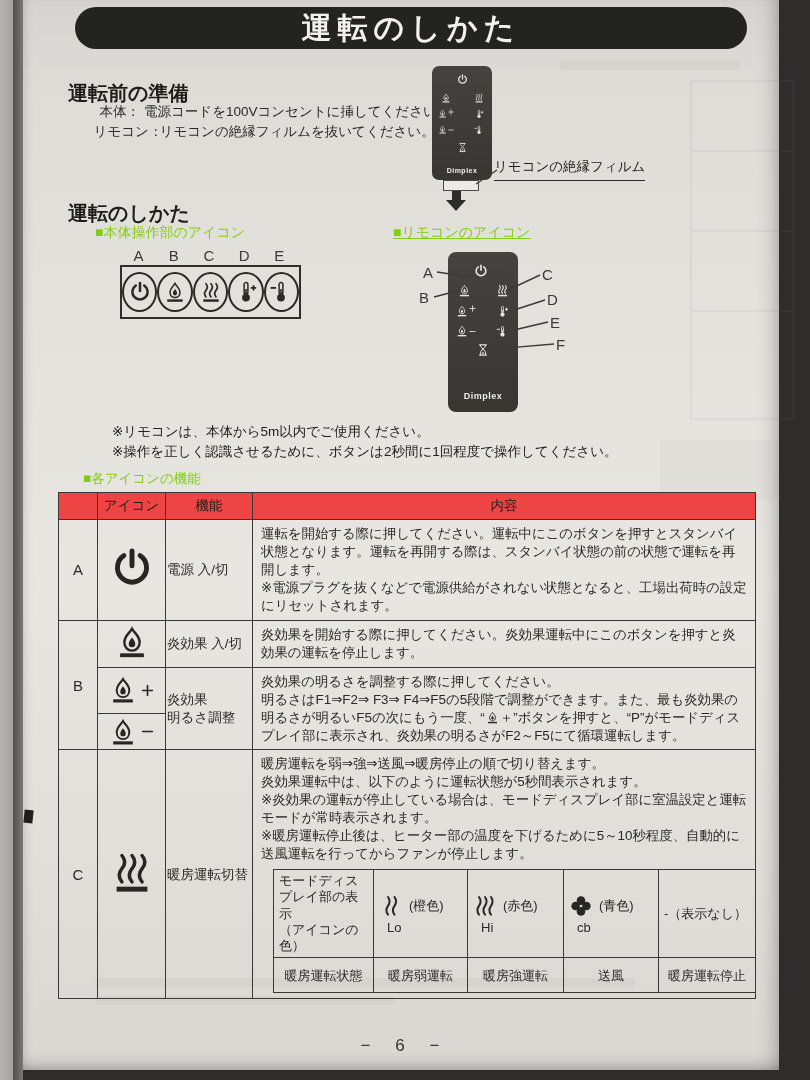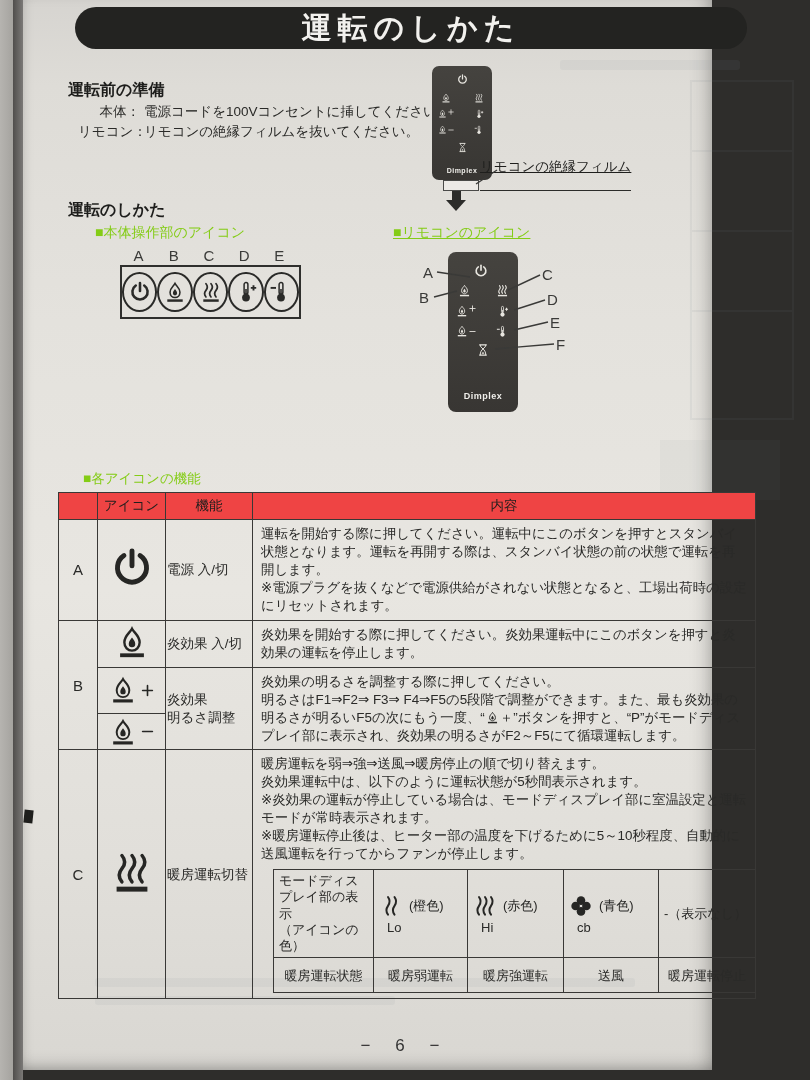--- a/index.html
+++ b/index.html
@@ -2,21 +2,21 @@
 <html lang="ja"><head>
 <meta charset="utf-8">
 <style>
   html,body{margin:0;padding:0;}
   body{
     width:810px;height:1080px;overflow:hidden;
     background:#2e2d2b;
     font-family:"Liberation Sans","DejaVu Sans",sans-serif;
     color:#2a2a28;
   }
-  .stage{position:relative;width:712px;height:1080px;}
+  .stage{position:relative;width:779px;height:1080px;}
   
   .under-sheet{position:absolute;left:0;top:0;width:13px;height:1080px;
     background:linear-gradient(90deg,#b6b4b0,#a5a39f);}
   .edge-shadow{position:absolute;left:13px;top:0;width:10px;height:1080px;
     background:linear-gradient(90deg,#504e4c,#7b7977);}
   .paper-bg{position:absolute;left:23px;top:0;right:0;bottom:10px;
     background:linear-gradient(180deg,#d6d4d0 0%,#dedcd7 8%,#e4e2dd 30%,#e8e6e1 55%,#e1dfda 80%,#d9d7d2 100%);
     box-shadow:inset -16px 0 20px -14px rgba(0,0,0,.28), inset 0 -12px 16px -10px rgba(0,0,0,.30), inset 10px 0 14px -12px rgba(0,0,0,.18);}
   .left-mark{position:absolute;left:24px;top:810px;width:9px;height:13px;background:#1e1e1c;transform:rotate(6deg);}
 
@@ -34,45 +34,45 @@
   .b1{left:560px;top:60px;width:180px;height:10px;}
   .b2{left:95px;top:978px;width:540px;height:9px;}
   .b3{left:95px;top:996px;width:300px;height:9px;}
   .b4{left:660px;top:440px;width:120px;height:60px;opacity:.06;background:#7e8890;}
 
   
   .title-pill{position:absolute;left:75px;top:7px;width:672px;height:42px;
     background:#232321;border-radius:22px;display:flex;align-items:center;justify-content:center;}
   .title-pill span{color:#f2f1ee;font-size:30px;font-weight:600;letter-spacing:6px;}
 
-  h2.sec{position:absolute;margin:0;font-size:16px;font-weight:bold;color:#1d1d1b;}
+  h2.sec{position:absolute;margin:0;font-size:20px;font-weight:bold;color:#1d1d1b;}
   .sub-h{position:absolute;font-size:14px;color:#84cc16;}
   .ml{white-space:pre-line;}
 
   
   .prep-lines{position:absolute;left:78px;top:102px;font-size:13.5px;line-height:1.45;}
-  .prep-row{display:flex;}
+  .prep-row{display:flex;justify-content:center;}
   .prep-row .lbl{width:62px;text-align:right;white-space:nowrap;}
   .prep-row .txt{margin-left:4px;white-space:nowrap;}
 
   
   .remote{position:absolute;background:linear-gradient(180deg,#45433f,#383633);border-radius:8px;color:#e8e6e0;}
   .remote .ric{position:absolute;}
   .remote .brand{position:absolute;left:0;right:0;text-align:center;color:#efeeea;font-weight:bold;letter-spacing:.5px;}
   .remote-top{left:432px;top:66px;width:60px;height:114px;border-radius:7px;}
   .remote-top .brand{bottom:6px;font-size:7px;}
   .remote-main{left:448px;top:252px;width:70px;height:160px;}
   .remote-main .brand{bottom:11px;font-size:9px;}
 
   .film-tab{position:absolute;left:443px;top:180px;width:34px;height:9px;background:#eceae6;border:1.5px solid #4a4a48;}
   .film-arrow-stem{position:absolute;left:452px;top:191px;width:9px;height:9px;background:#2c2c2a;}
   .film-arrow-head{position:absolute;left:446px;top:200px;width:0;height:0;
     border-left:10px solid transparent;border-right:10px solid transparent;border-top:11px solid #2c2c2a;}
-  .film-label{position:absolute;left:480px;top:158px;font-size:13.5px;color:#1f1f1d;
-    border-bottom:1.5px solid #2c2c2a;padding-bottom:14px;text-decoration:underline;}
+  .film-label{position:absolute;left:494px;top:158px;font-size:13.5px;color:#1f1f1d;
+    border-bottom:1.5px solid #2c2c2a;padding-bottom:4px;}
 
   
   .unit-letters{position:absolute;left:121px;top:247px;width:176px;display:flex;}
   .unit-letters span{width:35.2px;text-align:center;font-size:15px;color:#3a3a38;}
   .unit-box{position:absolute;left:120px;top:265px;width:177px;height:50px;border:2px solid #2f2f2d;
     display:flex;align-items:center;justify-content:space-evenly;}
   .circle-btn{width:36px;height:36px;border:2.5px solid #2a2a28;border-radius:50%;
     display:flex;align-items:center;justify-content:center;color:#2a2a28;}
 
   .rletter{position:absolute;font-size:15px;color:#3a3a38;}
@@ -315,20 +315,24 @@
       <line x1="476" y1="184" x2="497" y2="170"></line>
       <line x1="437" y1="272" x2="470" y2="277"></line>
       <line x1="434" y1="297" x2="457" y2="291"></line>
       <line x1="508" y1="290" x2="540" y2="275"></line>
       <line x1="514" y1="310" x2="545" y2="300"></line>
       <line x1="514" y1="330" x2="548" y2="322"></line>
       <line x1="495" y1="349" x2="554" y2="344"></line>
     </g>
   </svg>
 
+  <div class="notes">
+    <div>※リモコンは、本体から5m以内でご使用ください。</div>
+    <div>※操作を正しく認識させるために、ボタンは2秒間に1回程度で操作してください。</div>
+  </div>
 
   <div class="sub-h" style="left:83px;top:470px;font-size:13.5px;">■各アイコンの機能</div>
 
   <table class="fn">
     <colgroup>
         <col class="c-letter">
         <col class="c-icon">
         <col class="c-fn">
         <col class="c-content">
       </colgroup>

